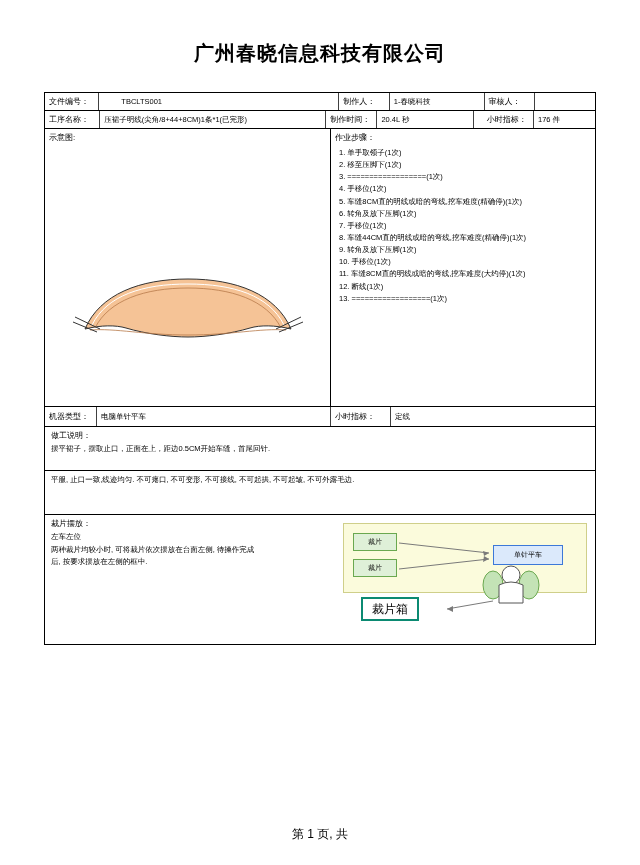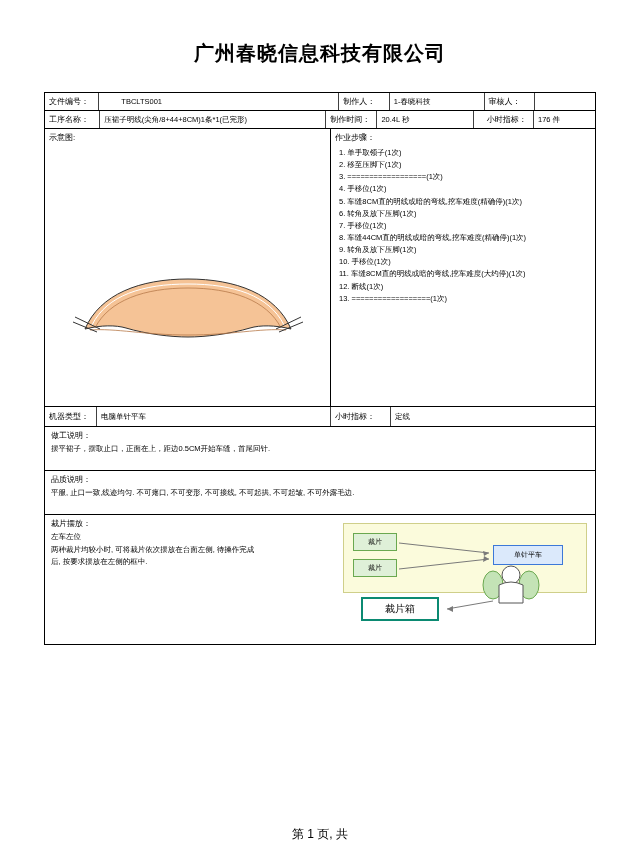--- a/index.html
+++ b/index.html
@@ -177,23 +177,23 @@
   }
   .pd-cut2 {
     left: 10px; top: 36px; width: 44px; height: 18px;
     background: #dff0d8; border: 1px solid #6aa84f; color: #000;
   }
   .pd-machine {
     left: 150px; top: 22px; width: 70px; height: 20px;
     background: #dbe9fb; border: 1px solid #3c78d8; color: #000;
   }
   .pd-bin {
-    left: 18px; top: 74px; width: 78px; height: 24px;
+    left: 18px; top: 74px; width: 58px; height: 24px;
     background: #ffffff; border: 2px solid #0b8a72; color: #000;
-    font-size: 10px;
+    font-size: 12px;
   }
   .pd-svg { position: absolute; left: 0; top: 0; }
 
   
   .footer-page {
     position: absolute;
     left: 0; top: 826px;
     width: 640px;
     text-align: center;
     font-size: 12px;
@@ -289,21 +289,20 @@
       <div class="cell vsep c-aux-l lbl">小时指标：</div>
       <div class="cell c-aux-v val">定线</div>
     </div>
 
     <div class="block b-oper">
       <div class="head">做工说明：</div>
       <div class="text">摆平裙子，摆取止口，正面在上，距边0.5CM开始车缝，首尾回针.</div>
     </div>
 
     <div class="block b-qual">
-      <div class="head">品质说明：</div>
       <div class="text">平服, 止口一致,线迹均匀. 不可瘪口, 不可变形, 不可接线, 不可起拱, 不可起皱, 不可外露毛边.</div>
     </div>
 
     <div class="block b-place">
       <div class="head">裁片摆放：</div>
       <div class="text">左车左位</div>
       <div class="text">两种裁片均较小时, 可将裁片依次摆放在台面左侧, 待操作完成</div>
       <div class="text">后, 按要求摆放在左侧的框中.</div>
 
       <div class="placediag">

